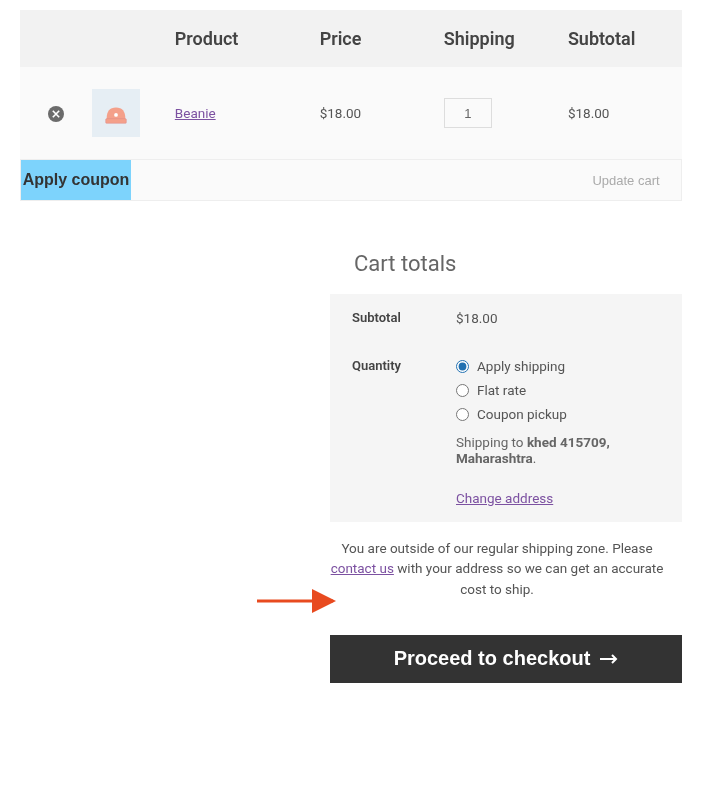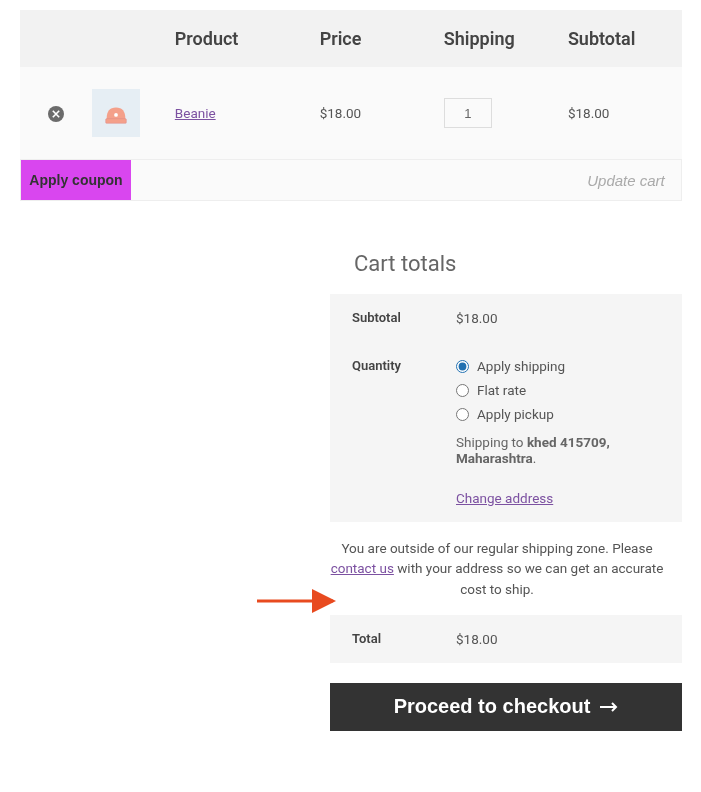--- a/index.html
+++ b/index.html
@@ -16,23 +16,23 @@
 .cart-table tbody tr.item { background: #fafafa; }
 .cart-table td { padding: 22px 10px; vertical-align: middle; font-size: 13.5px; color: #555; }
 .remove-btn { display: inline-flex; align-items: center; justify-content: center; width: 16px; height: 16px; border-radius: 50%; background: #6b6b6b; color: #fff; font-size: 10px; cursor: pointer; margin-left: 18px; }
 .thumb { width: 48px; height: 48px; background: #e6eef4; display: flex; align-items: center; justify-content: center; }
 .thumb svg { width: 30px; height: 30px; }
 .product-link { color: #7c51a1; text-decoration: underline; cursor: pointer; margin-top: 32px; }
 .qty-input { width: 48px; height: 30px; text-align: center; border: 1px solid #ddd; background: #fafafa; font-size: 13px; color: #666; }
 .actions-row { width: 662px; margin: 0 20px; display: flex; border: 1px solid #eee; }
 .coupon-input { flex: 0 0 175px; height: 40px; border: none; border-right: 1px solid #eee; padding: 0 14px; font-size: 13px; color: #888; outline: none; }
 .coupon-input::placeholder { color: #999; }
-.apply-btn { flex: 0 0 110px; height: 40px; border: none; background: #d946ef; font-size: 14px; font-weight: 600; color: #333; cursor: pointer; }
+.apply-btn { flex: 0 0 110px; height: 40px; border: none; background: #7dd3fc; font-size: 16px; font-weight: 600; color: #333; cursor: pointer; }
 .spacer { flex: 1; background: #fafafa; }
-.update-btn { flex: 0 0 110px; height: 40px; border: none; background: #fafafa; font-size: 15px; color: #aaa; cursor: default; font-style: italic; }
+.update-btn { flex: 0 0 110px; height: 40px; border: none; background: #fafafa; font-size: 13px; color: #aaa; cursor: default; }
 .totals-wrap { width: 352px; margin: 50px 0 0 330px; }
 .totals-title { font-size: 22px; color: #666; font-weight: 400; margin-bottom: 18px; margin-left: 24px; }
 .totals-table { width: 100%; border-collapse: collapse; background: #f5f5f5; }
 .totals-table th { text-align: left; padding: 16px 0 16px 22px; font-size: 13px; font-weight: 600; color: #444; vertical-align: top; width: 126px; }
 .totals-table td { padding: 16px 18px 16px 0; font-size: 13.5px; color: #555; vertical-align: top; }
 .ship-options { list-style: none; }
 .ship-options li { margin-bottom: 8px; display: flex; align-items: center; gap: 8px; }
 .ship-options input[type=radio] { accent-color: #2271b1; }
 .ship-to { margin-top: 12px; color: #666; }
 .change-addr { display: inline-block; margin-top: 24px; color: #7c51a1; text-decoration: underline; cursor: pointer; }
@@ -102,35 +102,31 @@
           <li>
                 <input type="radio" name="ship" checked="" style=""> 
                 <span>Apply shipping</span>
               </li>
           <li>
                 <input type="radio" name="ship" style=""> 
                 <span>Flat rate</span>
               </li>
           <li>
                 <input type="radio" name="ship" style=""> 
-                <span>Apply pickup</span>
+                <span>Coupon pickup</span>
               </li>
         </ul>
         <p class="ship-to"><span>Shipping to </span><b>khed 415709, Maharashtra</b>.</p>
         <a class="change-addr">Change address</a>
       </td>
     </tr>
     <tr>
       <td colspan="2" class="notice">
         <span>You are outside of our regular shipping zone. Please </span><a>contact us</a><span> with your address so we can get an accurate cost to ship.</span>
       </td>
-    </tr>
-    <tr>
-      <th>Total</th>
-      <td>$18.00</td>
     </tr>
   </tbody>
     </table>
   <button class="checkout-btn">
     <span>Proceed to checkout</span>
     <svg width="18" height="10" viewBox="0 0 18 10">
         <path d="M0 5 H16 M12 1 L16 5 L12 9" stroke="#fff" stroke-width="2" fill="none"></path>
       </svg>
   </button>
 </div>

